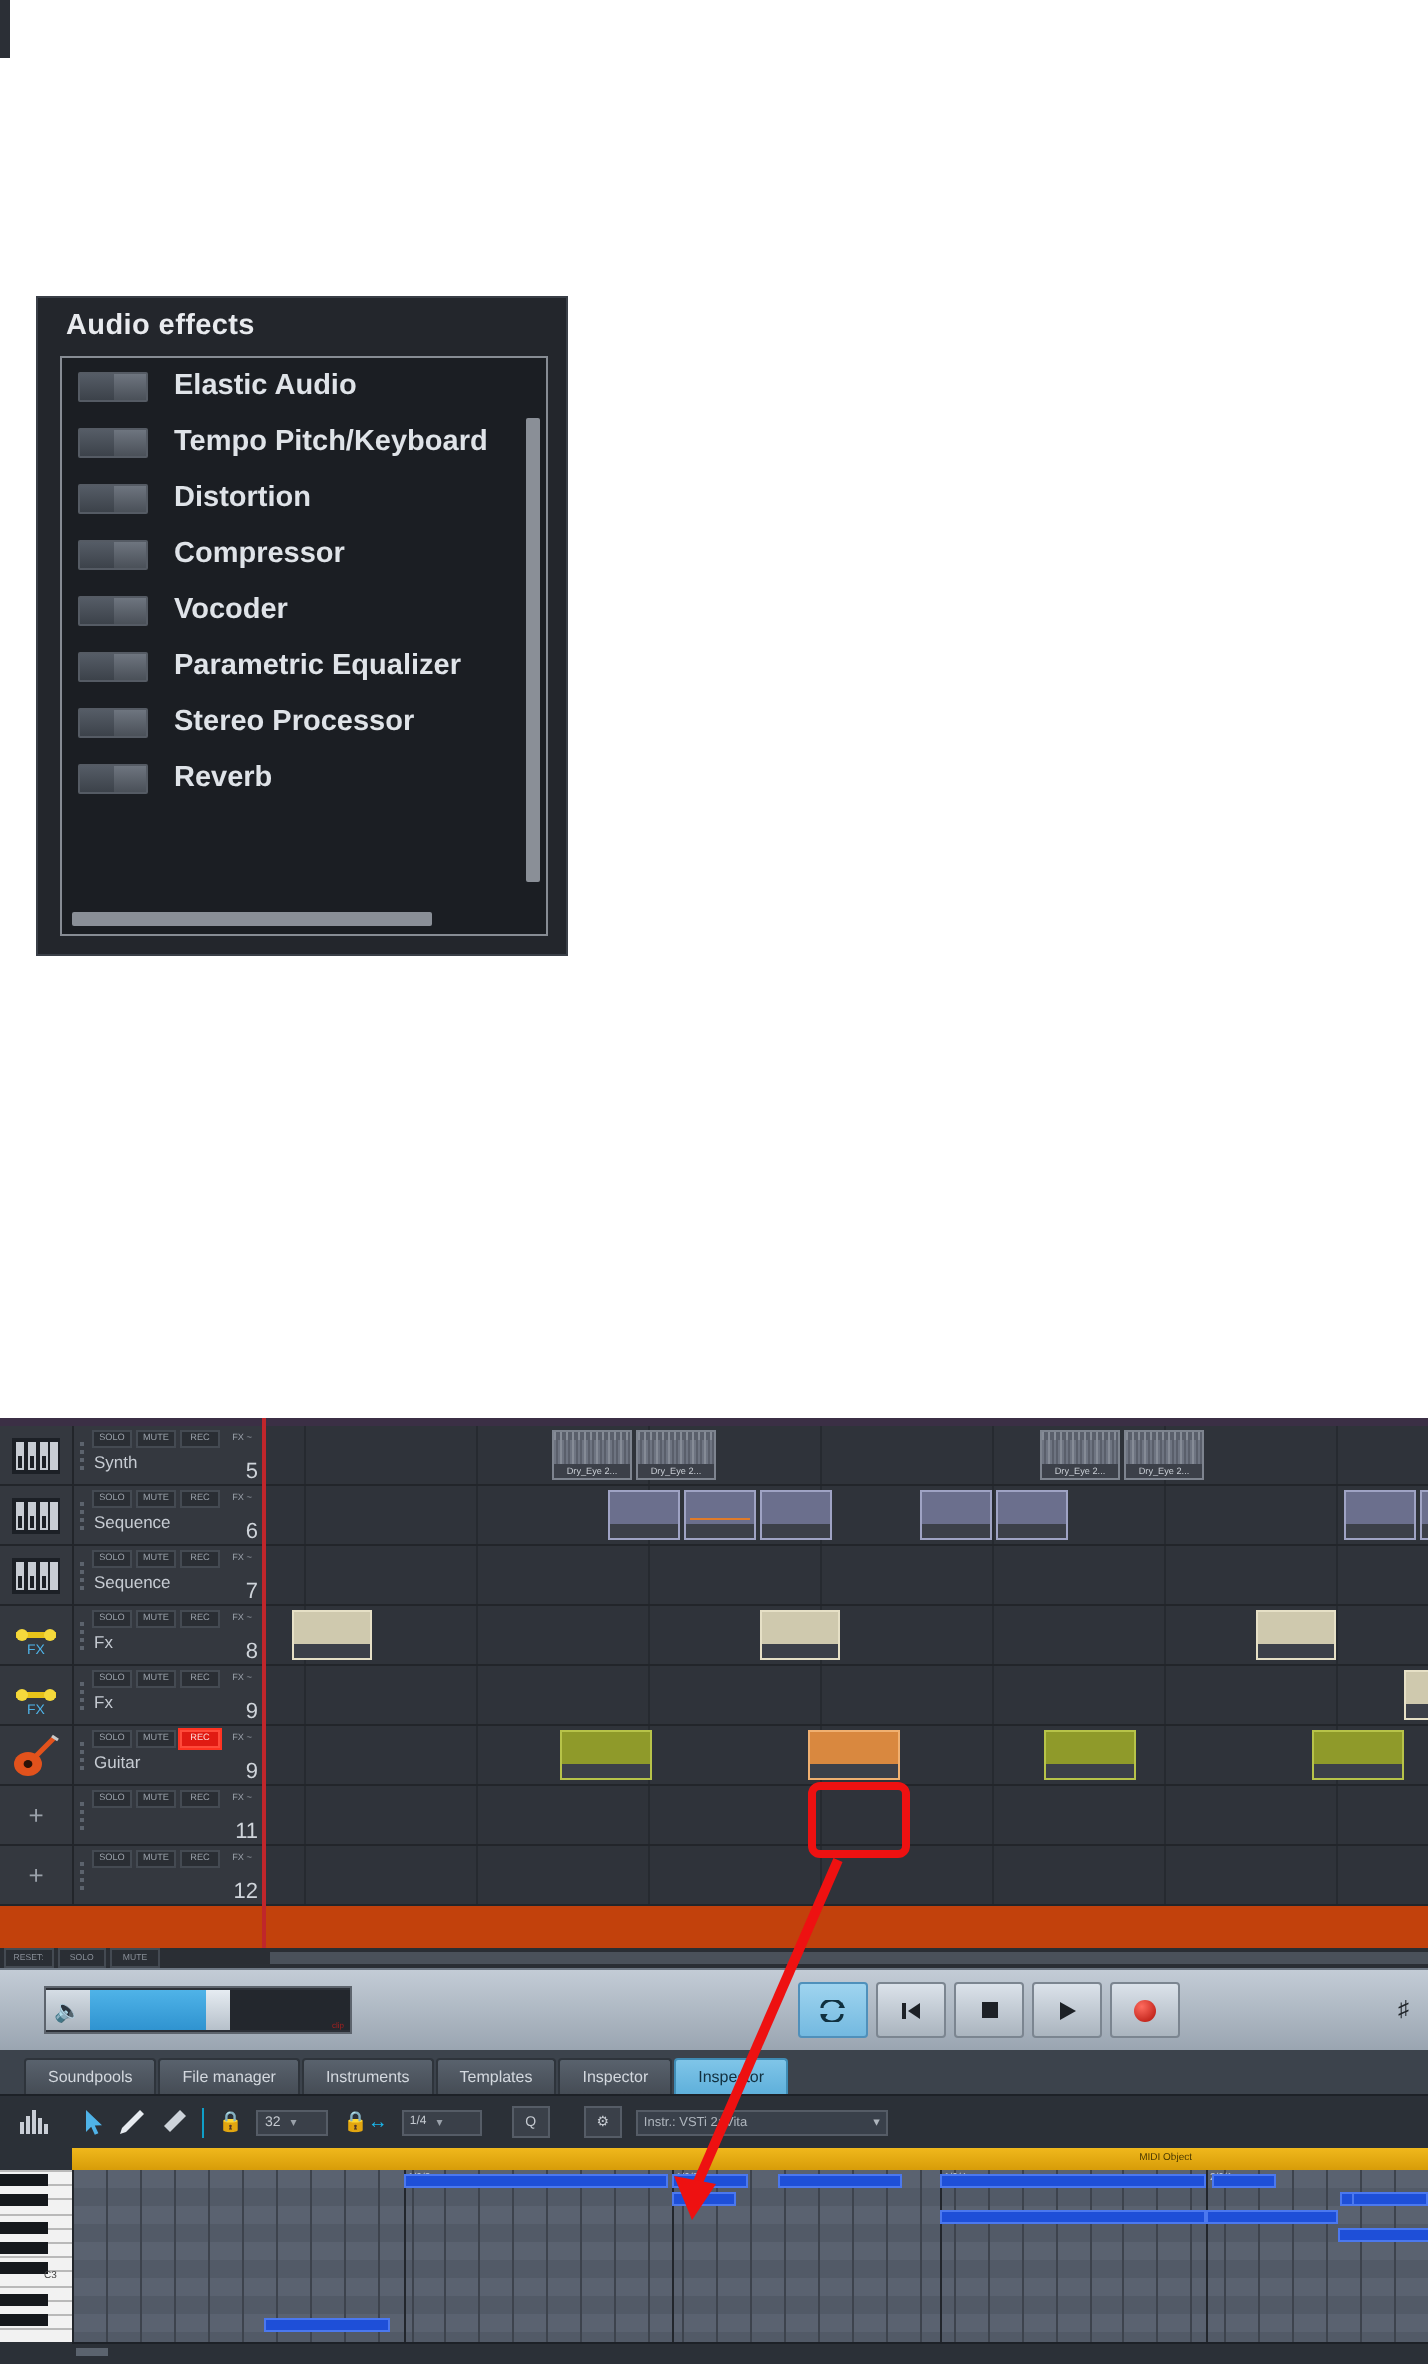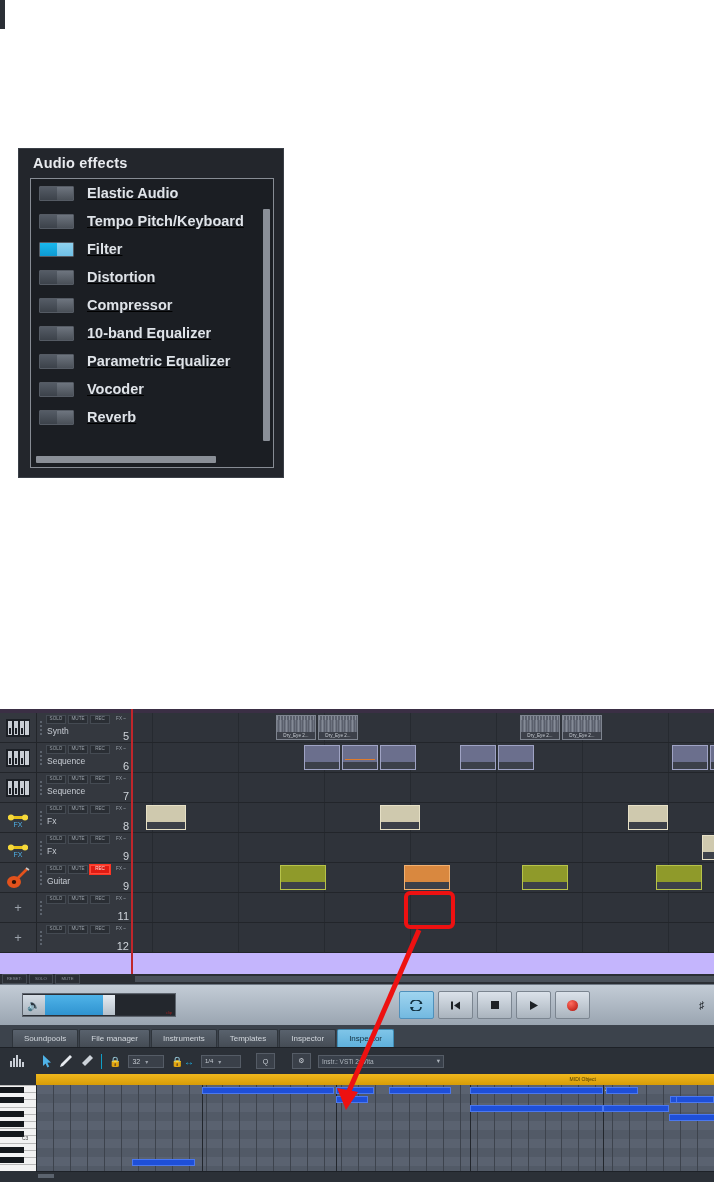--- a/index.html
+++ b/index.html
@@ -20,27 +20,27 @@
   .fx-sw{width:35px;height:15px;border:1px solid #555b64;background:#2d323a;
          display:flex;border-radius:1px;flex:0 0 auto;box-sizing:border-box;}
   .fx-sw i{display:block;width:50%;height:100%;}
   .fx-sw i.l{background:linear-gradient(180deg,#555c66,#3c424a);}
   .fx-sw i.r{background:linear-gradient(180deg,#6e757f,#4a5058);}
   .fx-sw.on i.l{background:linear-gradient(180deg,#19b8ee,#0d9ad2);}
   .fx-sw.on i.r{background:linear-gradient(180deg,#8fd2ef,#6fc0e6);}
   .fx-label{color:#dfe3e8;font-size:14.5px;font-weight:bold;margin-left:13px;white-space:nowrap;}
   .fx-vscroll{position:absolute;right:3px;top:30px;width:7px;height:232px;background:#8a8f97;border-radius:1px;}
   .fx-hscroll{position:absolute;left:5px;bottom:4px;width:180px;height:7px;background:#8a8f97;border-radius:1px;}
-  .fx-clip{position:absolute;left:0;top:0;right:0;bottom:0;overflow:hidden;text-decoration:underline;}
+  .fx-clip{position:absolute;left:0;top:0;right:0;bottom:0;overflow:hidden;}
 
   
   .daw{position:absolute;left:0;top:709px;width:714px;height:473px;background:#22252b;}
 
   
-  .arr{position:relative;height:265px;background:#c4b5fd;overflow:hidden;}
+  .arr{position:relative;height:265px;background:#c2410c;overflow:hidden;}
   .arr-ruler{height:4px;background:#3b2f45;}
   .tracks{position:relative;}
   .trk{display:flex;height:29px;border-bottom:1px solid #22252a;}
   .trk-icon{width:36px;background:#34383f;display:flex;align-items:center;justify-content:center;
             border-right:1px solid #22252a;}
   .trk-dots{width:7px;background:#34383f;display:flex;flex-direction:column;
             align-items:center;justify-content:center;gap:2px;}
   .trk-dots b{width:2px;height:2px;background:#5c636d;display:block;}
   .trk-ctrl{width:88px;background:#34383f;position:relative;}
   .btn-row{display:flex;height:9px;margin-top:2px;padding:0 2px;gap:2px;}
@@ -171,60 +171,53 @@
             <span class="fx-label">Elastic Audio</span>
           </div>
           <div class="fx-item">
             <span class="fx-sw">
               <i class="l"></i>
               <i class="r"></i>
             </span>
             <span class="fx-label">Tempo Pitch/Keyboard</span>
           </div>
           <div class="fx-item">
-            <span class="fx-sw on">
-              <i class="l"></i>
-              <i class="r"></i>
-            </span>
-            <span class="fx-label">Filter</span>
-          </div>
-          <div class="fx-item">
             <span class="fx-sw">
               <i class="l"></i>
               <i class="r"></i>
             </span>
             <span class="fx-label">Distortion</span>
           </div>
           <div class="fx-item">
             <span class="fx-sw">
               <i class="l"></i>
               <i class="r"></i>
             </span>
             <span class="fx-label">Compressor</span>
           </div>
           <div class="fx-item">
             <span class="fx-sw">
               <i class="l"></i>
               <i class="r"></i>
             </span>
-            <span class="fx-label">10-band Equalizer</span>
+            <span class="fx-label">Vocoder</span>
           </div>
           <div class="fx-item">
             <span class="fx-sw">
               <i class="l"></i>
               <i class="r"></i>
             </span>
             <span class="fx-label">Parametric Equalizer</span>
           </div>
           <div class="fx-item">
             <span class="fx-sw">
               <i class="l"></i>
               <i class="r"></i>
             </span>
-            <span class="fx-label">Vocoder</span>
+            <span class="fx-label">Stereo Processor</span>
           </div>
           <div class="fx-item">
             <span class="fx-sw">
               <i class="l"></i>
               <i class="r"></i>
             </span>
             <span class="fx-label">Reverb</span>
           </div>
         </div>
     </div>

